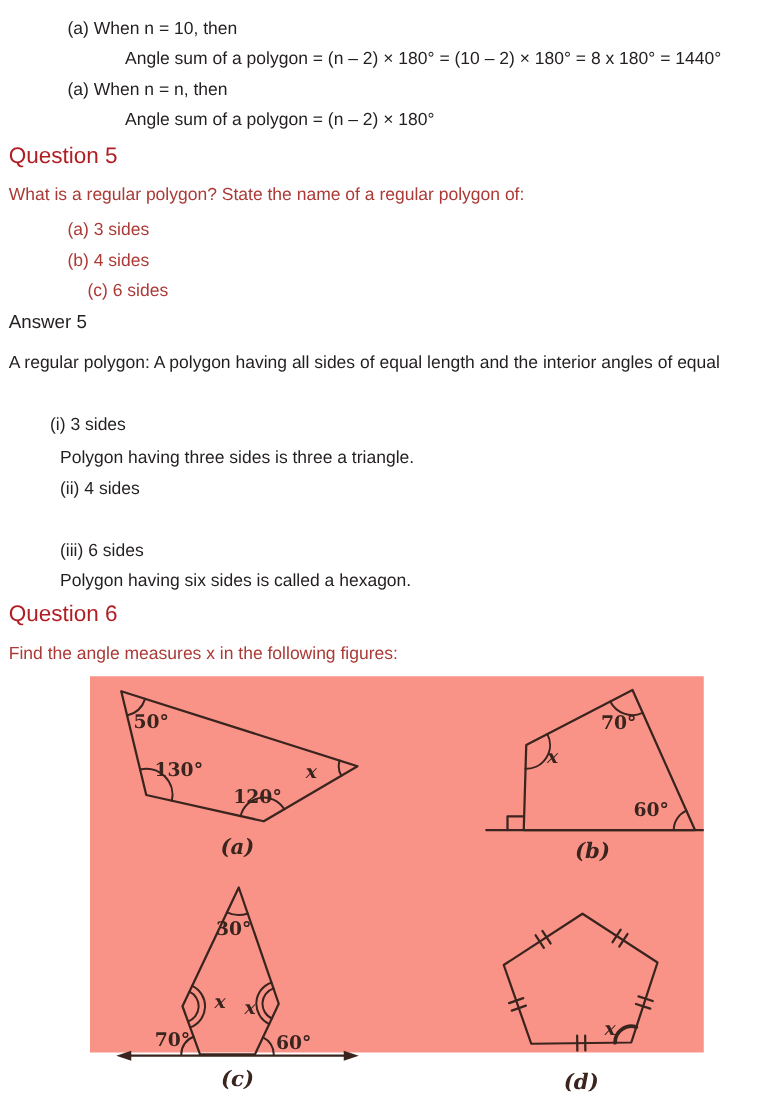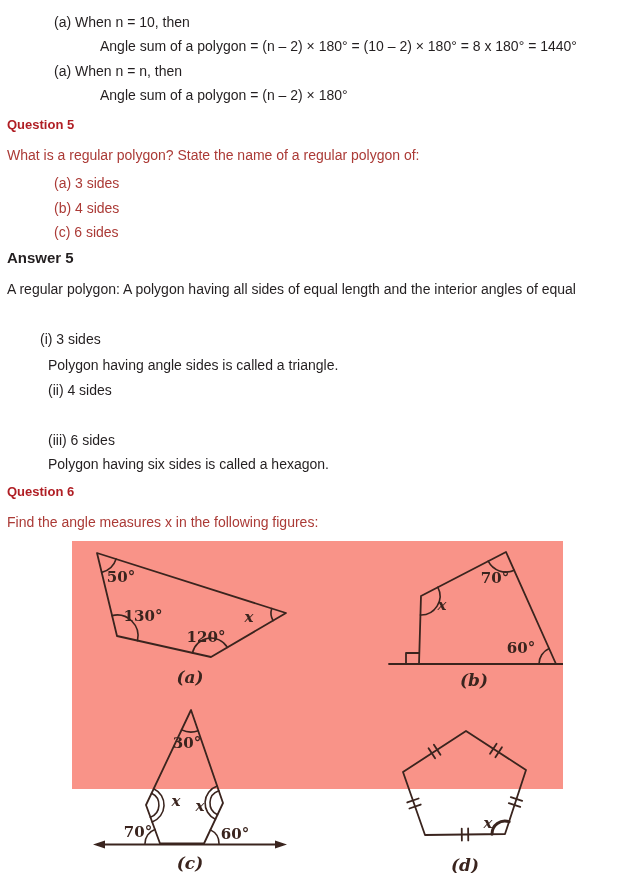--- a/index.html
+++ b/index.html
@@ -6,25 +6,25 @@
     --heading-red:#b01e24;
     --body-red:#ab3a36;
     --text:#231f20;
     --figure-bg:#f99388;
     --figure-ink:#3a241e;
   }
   html,body{margin:0;padding:0;background:#ffffff;}
   .page{position:relative;width:625px;height:893px;background:#ffffff;overflow:hidden;
         font-family:"Liberation Sans",sans-serif;color:var(--text);}
   .line{position:absolute;font-size:14px;line-height:17px;white-space:nowrap;color:var(--text);}
-  .heading{font-weight:bold;font-size:13px;color:var(--heading-red);}
-  .heading-black{font-weight:bold;font-size:15px;color:var(--text);}
+  .heading{font-weight:normal;font-size:18px;color:var(--heading-red);}
+  .heading-black{font-weight:normal;font-size:15px;color:var(--text);}
   .red{color:var(--body-red);}
   .bold{font-weight:normal;}
-  .figure-box{position:absolute;left:72px;top:541px;width:491px;height:248px;background:var(--figure-bg);}
+  .figure-box{position:absolute;left:72px;top:541px;width:491px;height:301px;background:var(--figure-bg);}
   .figure-box svg{display:block;}
   .ink{stroke:var(--figure-ink);fill:none;stroke-width:1.8;stroke-linecap:round;stroke-linejoin:round;}
   .arc{stroke:var(--figure-ink);fill:none;stroke-width:1.6;stroke-linecap:round;}
   .arc-bold{stroke:var(--figure-ink);fill:none;stroke-width:3;stroke-linecap:round;}
   .fill-ink{fill:var(--figure-ink);stroke:none;}
   .fig-label{font-family:"DejaVu Serif",serif;font-weight:bold;font-size:15px;fill:var(--figure-ink);text-anchor:middle;}
   .fig-x{font-family:"DejaVu Serif",serif;font-weight:bold;font-style:italic;font-size:15px;fill:var(--figure-ink);text-anchor:middle;}
   .fig-caption{font-family:"DejaVu Serif",serif;font-weight:bold;font-style:italic;font-size:17px;fill:var(--figure-ink);text-anchor:middle;}
 </style>
 </head>
@@ -34,27 +34,27 @@
 
   <div class="line" style="left:54px;top:14px">(a) When n = 10, then</div>
   <div class="line" style="left:100px;top:38px">Angle sum of a polygon = (n – 2) × 180° = (10 – 2) × 180° = 8 x 180° = 1440°</div>
   <div class="line" style="left:54px;top:63px">(a) When n = n, then</div>
   <div class="line" style="left:100px;top:87px">Angle sum of a polygon = (n – 2) × 180°</div>
 
   <div class="line heading" style="left:7px;top:116px">Question 5</div>
   <div class="line red" style="left:7px;top:147px">What is a regular polygon? State the name of a regular polygon of:</div>
   <div class="line red" style="left:54px;top:175px">(a) 3 sides</div>
   <div class="line red" style="left:54px;top:200px">(b) 4 sides</div>
-  <div class="line red" style="left:54px;top:224px">(c) 6 sides</div>
+  <div class="line red" style="left:70px;top:224px">(c) 6 sides</div>
 
   <div class="line heading-black" style="left:7px;top:249px">Answer 5</div>
   <div class="line" style="left:7px;top:281px"><span class="bold">A regular polygon:</span><span> A polygon having all sides of equal length and the interior angles of equal</span></div>
 
   <div class="line" style="left:40px;top:331px">(i) 3 sides</div>
-  <div class="line" style="left:48px;top:357px"><span>Polygon having angle sides is called a </span><span class="bold">triangle</span><span>.</span></div>
+  <div class="line" style="left:48px;top:357px"><span>Polygon having three sides is three a </span><span class="bold">triangle</span><span>.</span></div>
 
   <div class="line" style="left:48px;top:382px">(ii) 4 sides</div>
 
   <div class="line" style="left:48px;top:432px">(iii) 6 sides</div>
   <div class="line" style="left:48px;top:456px"><span>Polygon having six sides is called a </span><span class="bold">hexagon</span><span>.</span></div>
 
   <div class="line heading" style="left:7px;top:483px">Question 6</div>
   <div class="line red" style="left:7px;top:514px">Find the angle measures x in the following figures:</div>
 
   <div class="figure-box">

